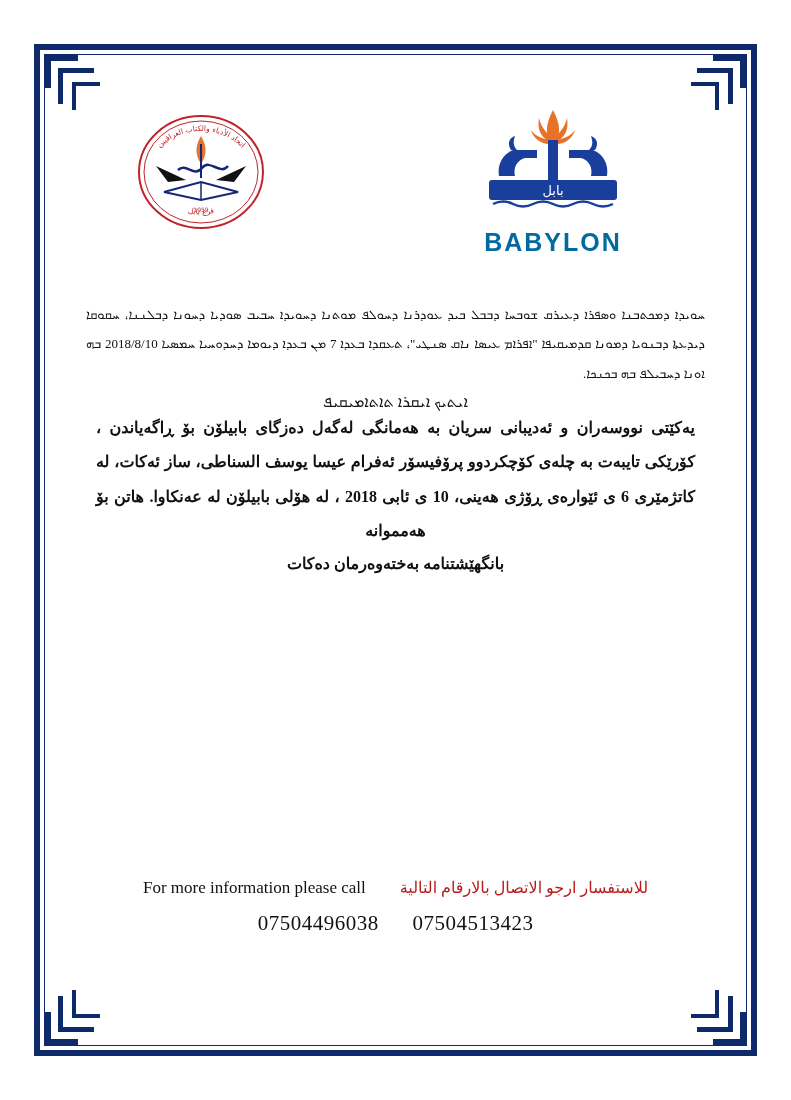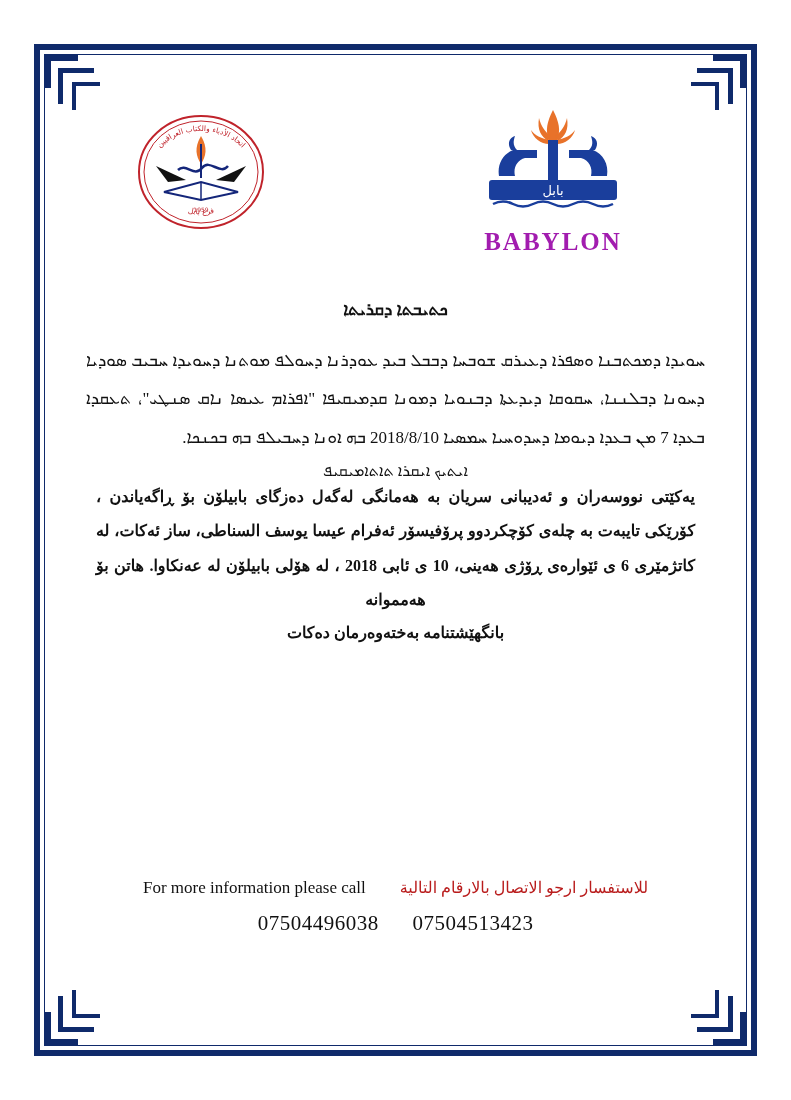--- a/index.html
+++ b/index.html
@@ -85,25 +85,25 @@
   }
   .logo-right {
     position: absolute;
     right: 68px;
     top: 26px;
     width: 200px;
     height: 150px;
     text-align: center;
   }
   .babylon-word {
-    font-family: Liberation Serif, serif;
+    font-family: Liberation Sans, sans-serif;
     font-weight: bold;
     font-size: 25px;
     letter-spacing: 2px;
-    color: #a21caf;
+    color: #0369a1;
     margin-top: 2px;
   }
 
   
   .body-area {
     position: absolute;
     left: 78px;
     right: 78px;
     top: 300px;
     bottom: 110px;
@@ -115,21 +115,21 @@
     font-size: 17px;
     font-weight: bold;
     color: #111;
     margin-bottom: 22px;
     letter-spacing: 0.5px;
   }
   .syr-para {
     direction: rtl;
     text-align: justify;
     text-align-last: right;
-    font-size: 17px;
+    font-size: 13px;
     line-height: 2.25;
     color: #111;
     padding: 0 8px;
   }
   .syr-sign {
     text-align: center;
     direction: rtl;
     font-size: 16px;
     margin-top: 5px;
     color: #111;
@@ -291,21 +291,20 @@
         <text x="100" y="91" font-size="13" fill="#ffffff" text-anchor="middle" font-family="'DejaVu Sans', sans-serif">بابل</text>
 
         <path d="M40 100 q10 -5 20 0 t20 0 t20 0 t20 0 t20 0 t20 0" fill="none" stroke="#1a3e9c" stroke-width="2.5"></path>
       </svg>
       <div class="babylon-word">BABYLON</div>
     </div>
   </div>
 
   <div class="body-area">
 
-    <div class="syr-title">ܟܬܝܒܬܐ ܕܩܪܝܬܐ</div>
     <div class="syr-para">ܚܘܝܕܐ ܕܡܟܬܒܢܐ ܘܣܦܪܐ ܕܥܝܪܩ ܫܘܒܚܐ ܕܒܒܠ ܒܝܕ ܥܘܕܪܢܐ ܕܚܘܠܦ ܡܘܬܢܐ ܕܚܘܝܕܐ ܚܒܝܒ ܣܘܕܝܐ ܕܚܘܢܐ ܕܒܠܢܢܐ، ܚܩܘܩܐ ܕܝܕܥܬܐ ܕܒܢܘܝܐ ܕܡܘܢܐ ܩܕܡܝܩܝܦܐ "ܐܦܪܐܡ ܥܝܣܐ ܢܐܩ ܣܢܛܝ"، ܬܥܩܕܐ ܒܥܕܐ 7 ܡܢ ܒܥܕܐ ܕܝܘܡܐ ܕܚܕܘܚܝܐ ܚܡܣܝܐ 2018/8/10 ܒܗ ܐܘܢܐ ܕܚܒܝܠܦ ܒܗ ܒܟܢܟܐ.</div>
     <div class="syr-sign">ܐܝܬܝܟ ܐܝܩܪܐ ܬܐܬܐܡܝܩܝܦ</div>
 
     <div class="ku-para">یەکێتی نووسەران و ئەدیبانی سریان بە هەمانگی لەگەل دەزگای بابیلۆن بۆ ڕاگەیاندن ، کۆرێکی تایبەت بە چلەی کۆچکردوو پرۆفیسۆر ئەفرام عیسا یوسف السناطی،  ساز ئەکات، لە کاتژمێری 6 ی ئێوارەی ڕۆژی هەینی، 10 ی ئابی 2018 ، لە هۆلی بابیلۆن لە عەنکاوا.  هاتن بۆ هەمموانە</div>
     <div class="ku-last">بانگهێشتنامە بەختەوەرمان دەکات</div>
 
     <div class="contact-row">
       <span class="contact-ar">للاستفسار ارجو الاتصال بالارقام التالية</span>
       <span class="contact-en">For more information please call</span>
     </div>

